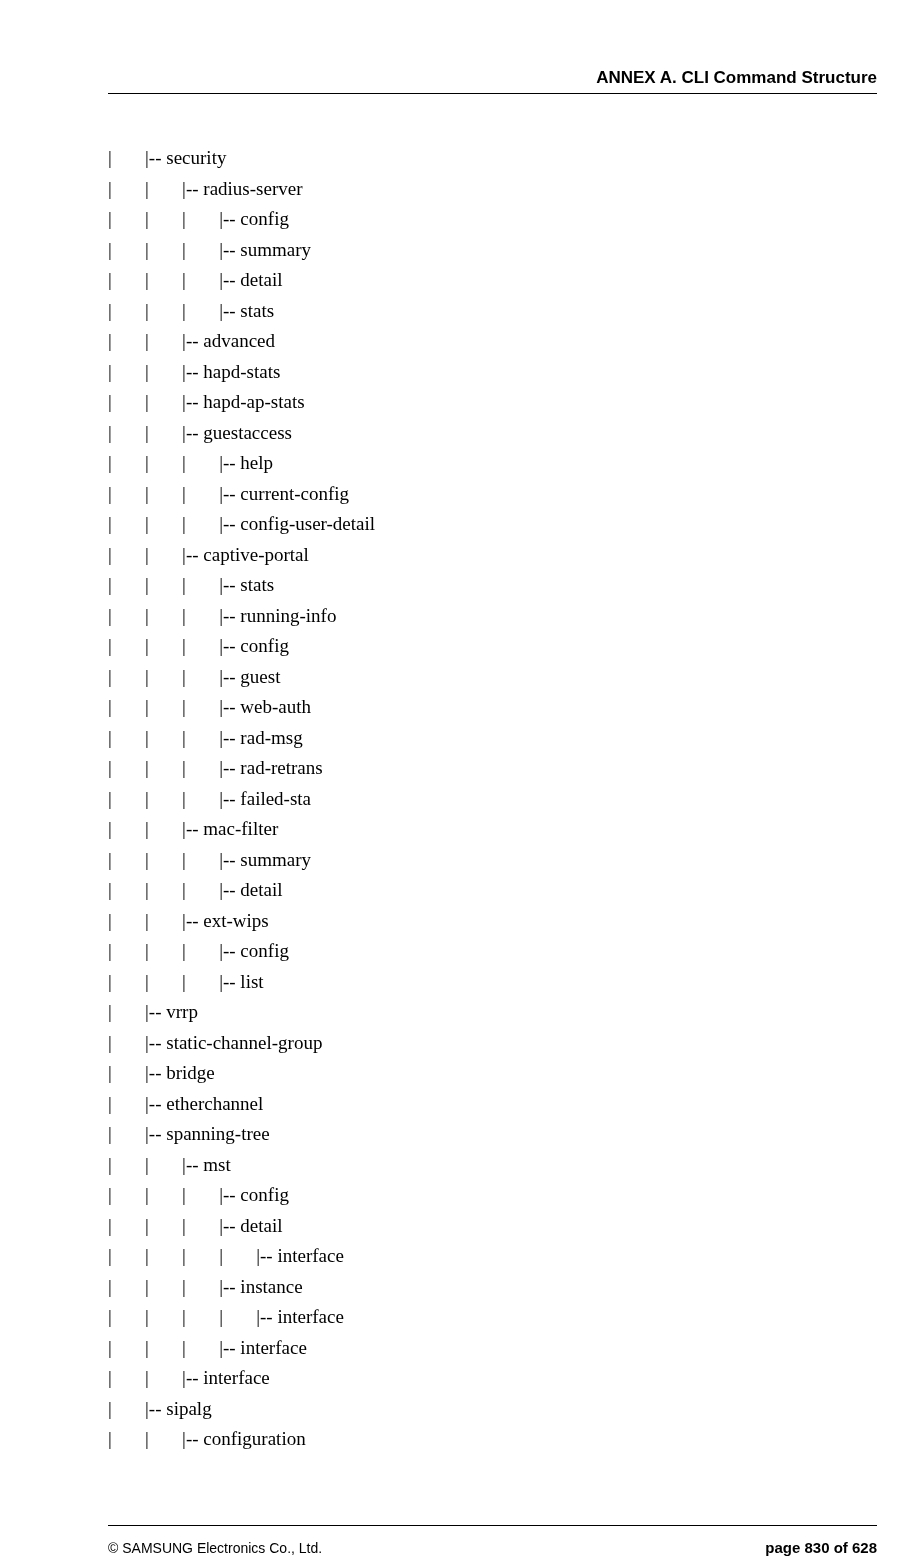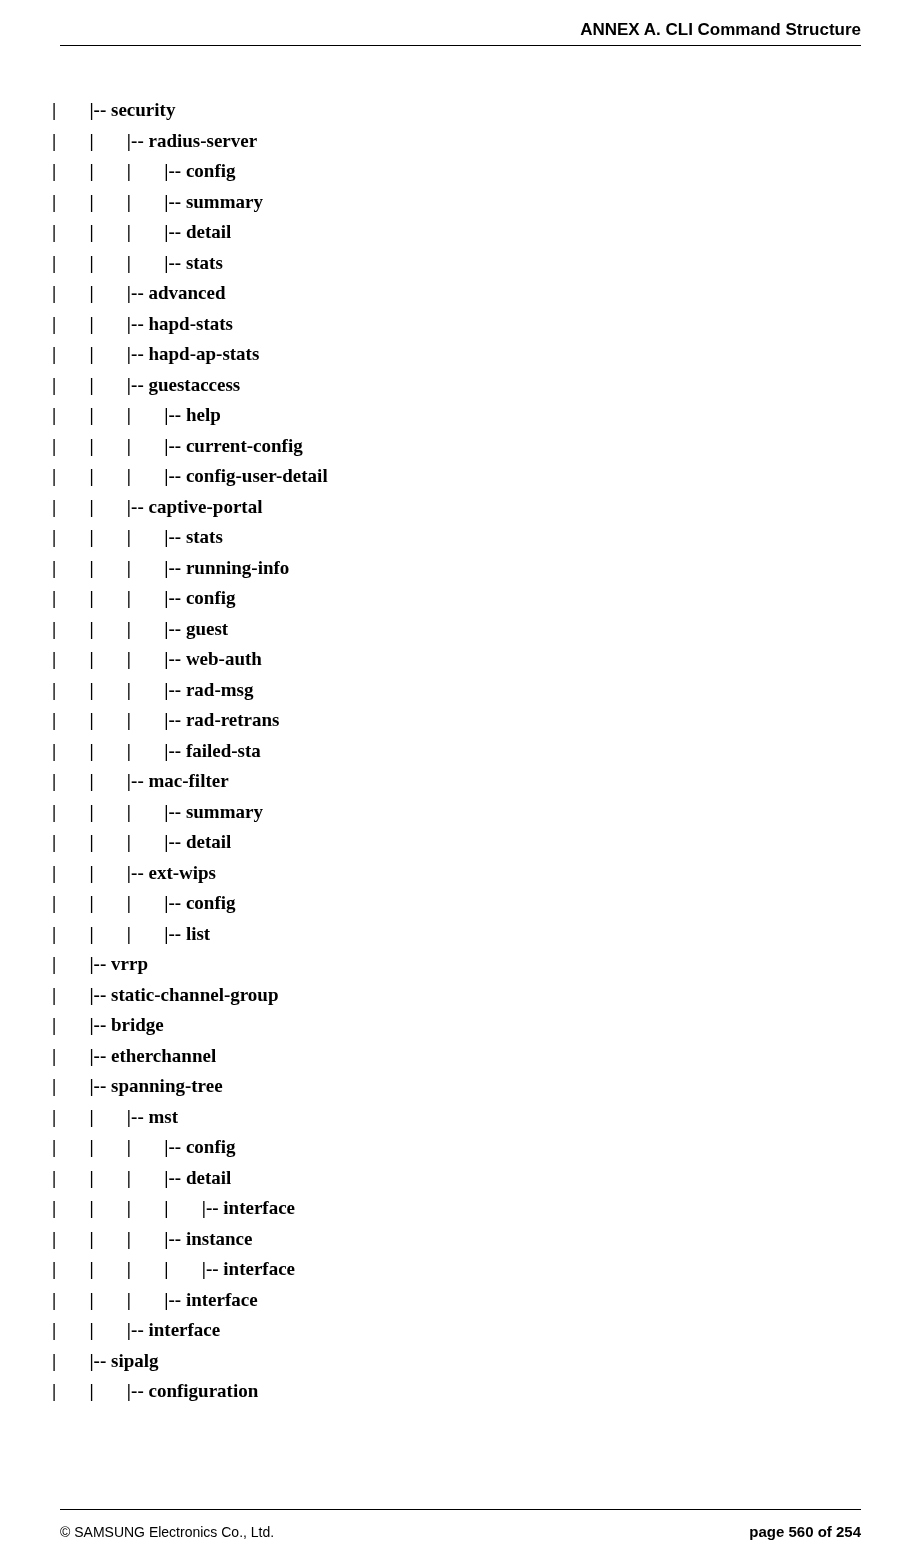--- a/index.html
+++ b/index.html
@@ -1,16 +1,16 @@
 <!DOCTYPE html>
 <html><head>
   <meta charset="utf-8">
   <style>
     * {
-      margin: 0;
+      margin: 16px;
       padding: 0;
       box-sizing: border-box;
     }
     body {
       font-family: "Times New Roman", Times, serif;
       font-size: 19px;
       background: #fff;
       color: #000;
       width: 921px;
       height: 1565px;
@@ -28,25 +28,24 @@
       position: absolute;
       top: 45px;
       left: 60px;
       right: 60px;
       height: 1px;
       background: #000;
     }
     .content {
       position: absolute;
       top: 95px;
-      left: 52px;
+      left: 60px;
       right: 60px;
       line-height: 30.5px;
       white-space: pre;
-      font-weight: bold;
     }
     .footer-line {
       position: absolute;
       bottom: 55px;
       left: 60px;
       right: 60px;
       height: 1px;
       background: #000;
     }
     .footer-left {
@@ -110,13 +109,13 @@
 |       |       |       |       |-- interface
 |       |       |       |-- instance
 |       |       |       |       |-- interface
 |       |       |       |-- interface
 |       |       |-- interface
 |       |-- sipalg
 |       |       |-- configuration</div>
 
 <div class="footer-line"></div>
 <div class="footer-left">© SAMSUNG Electronics Co., Ltd.</div>
-<div class="footer-right">page 560 of 254</div>
+<div class="footer-right">page 830 of 628</div>
 
 </body></html>

